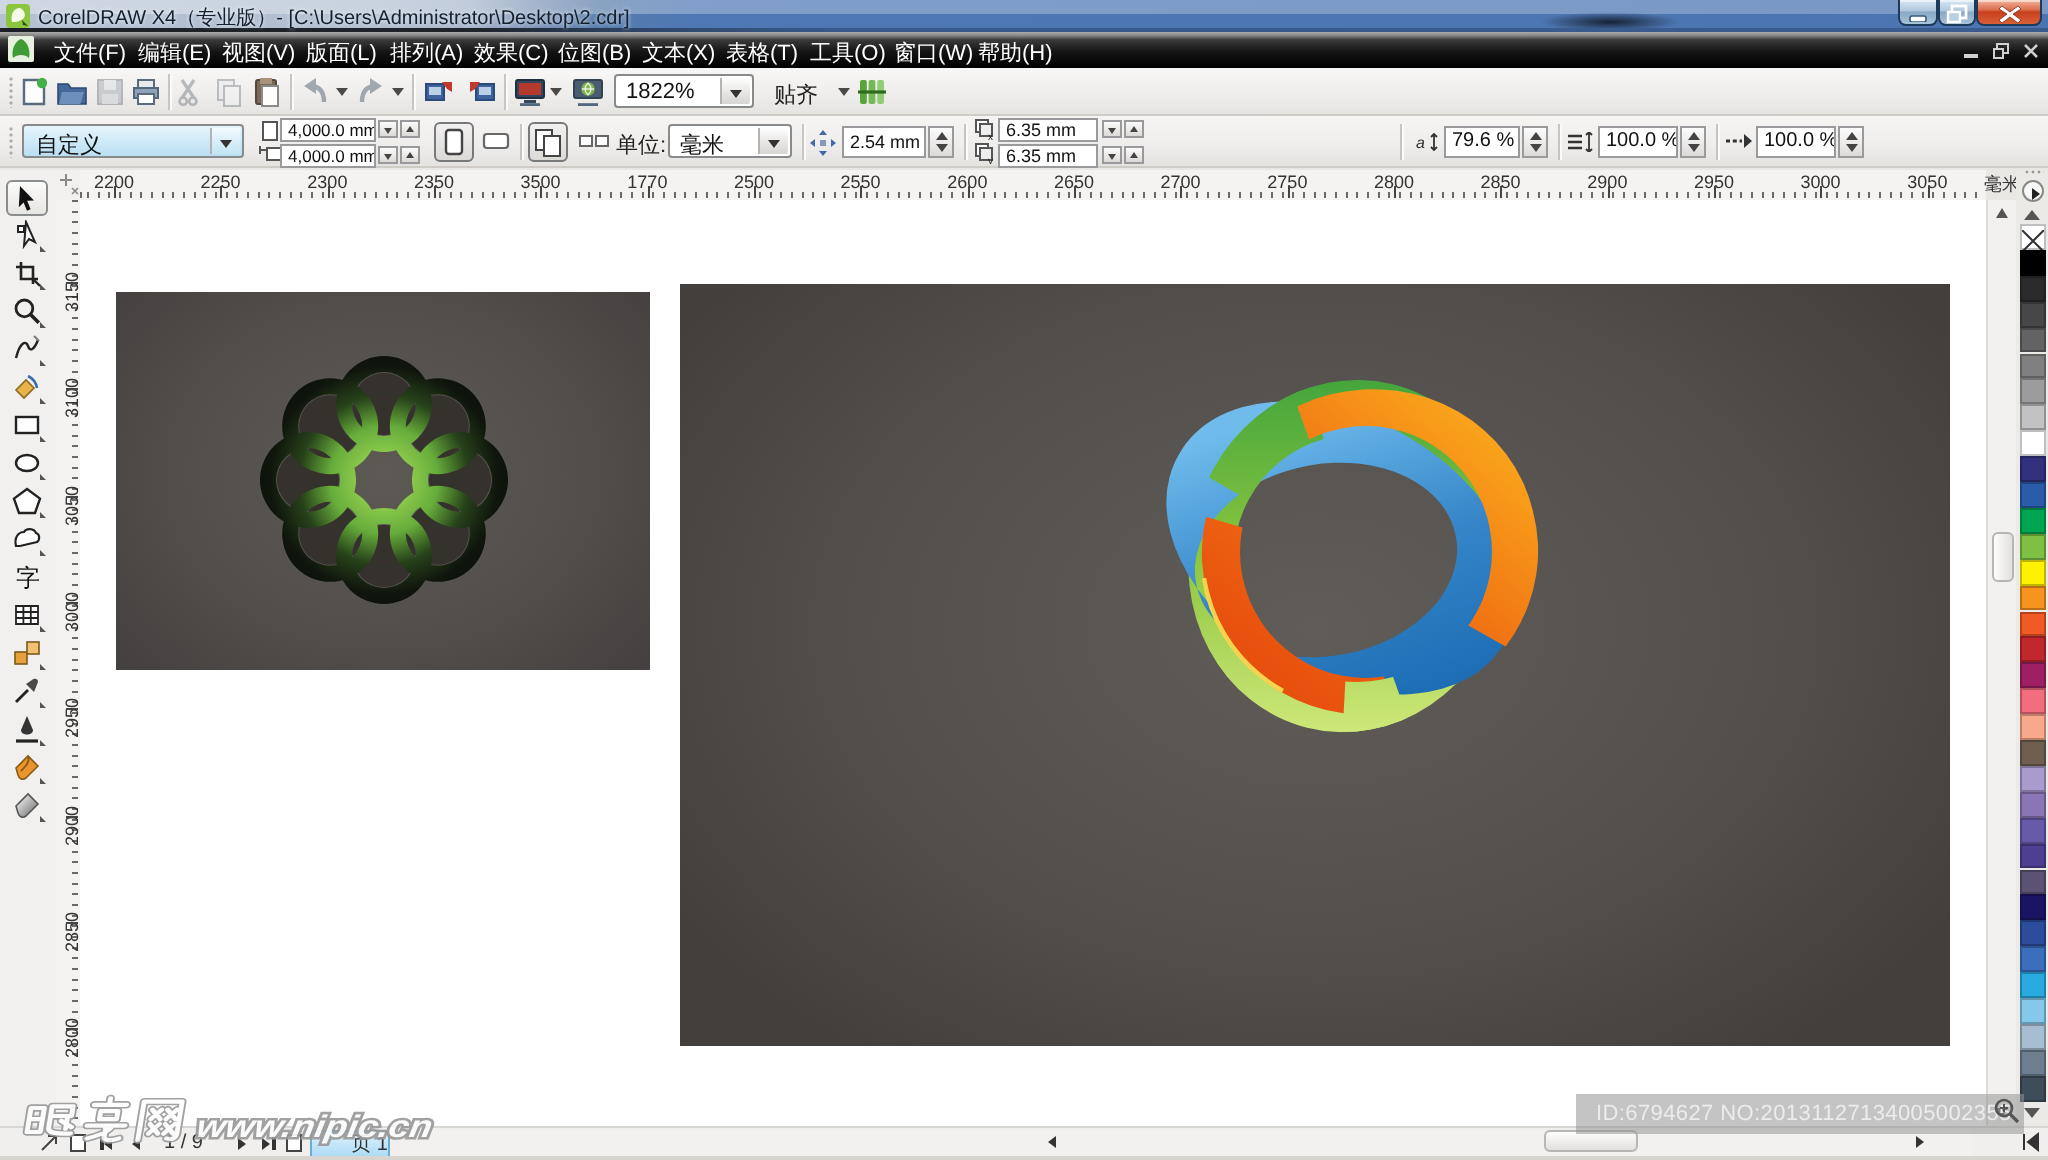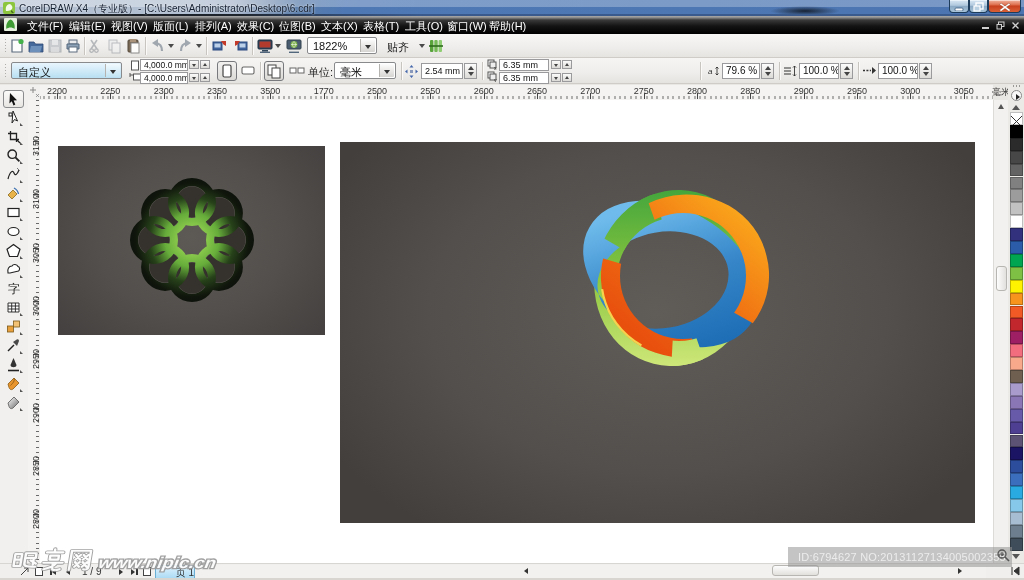--- a/index.html
+++ b/index.html
@@ -87,21 +87,21 @@
 </style></head>
 <body>
 <div class="abs" id="titlebar"></div>
 <div class="abs" id="tb-blob"></div>
 <div class="abs" id="tb-bottom"></div>
 <svg class="abs" id="title-ico" viewBox="0 0 12 12">
     <rect x="0" y="0" width="12" height="12" rx="2" fill="#8cc63f"></rect>
     <path d="M3 9 C2 5 4 2 7 2 C9 3 10 5 9 7 C7 9 5 9 3 9Z" fill="#f4fbe8"></path>
     <path d="M8 8 L11 11 L8.5 10.5Z" fill="#2d4a12"></path>
   </svg>
-<div class="abs" id="title-text">CorelDRAW X4（专业版）- [C:\Users\Administrator\Desktop\6.cdr]</div>
+<div class="abs" id="title-text">CorelDRAW X4（专业版）- [C:\Users\Administrator\Desktop\2.cdr]</div>
 <div class="abs winbtn" id="btn-min">
     <svg width="10" height="9" viewBox="0 0 10 9">
       <rect x="1" y="6" width="8" height="3" rx="1" fill="#fff" stroke="#35597e" stroke-width=".8"></rect>
     </svg>
   </div>
 <div class="abs winbtn" id="btn-max">
     <svg width="11" height="10" viewBox="0 0 11 10">
       <rect x="3" y="1" width="7" height="6" fill="none" stroke="#fff" stroke-width="1.4"></rect>
       <rect x="1" y="4" width="6" height="5" fill="#b9cfe2" stroke="#fff" stroke-width="1.2"></rect>
     </svg>

